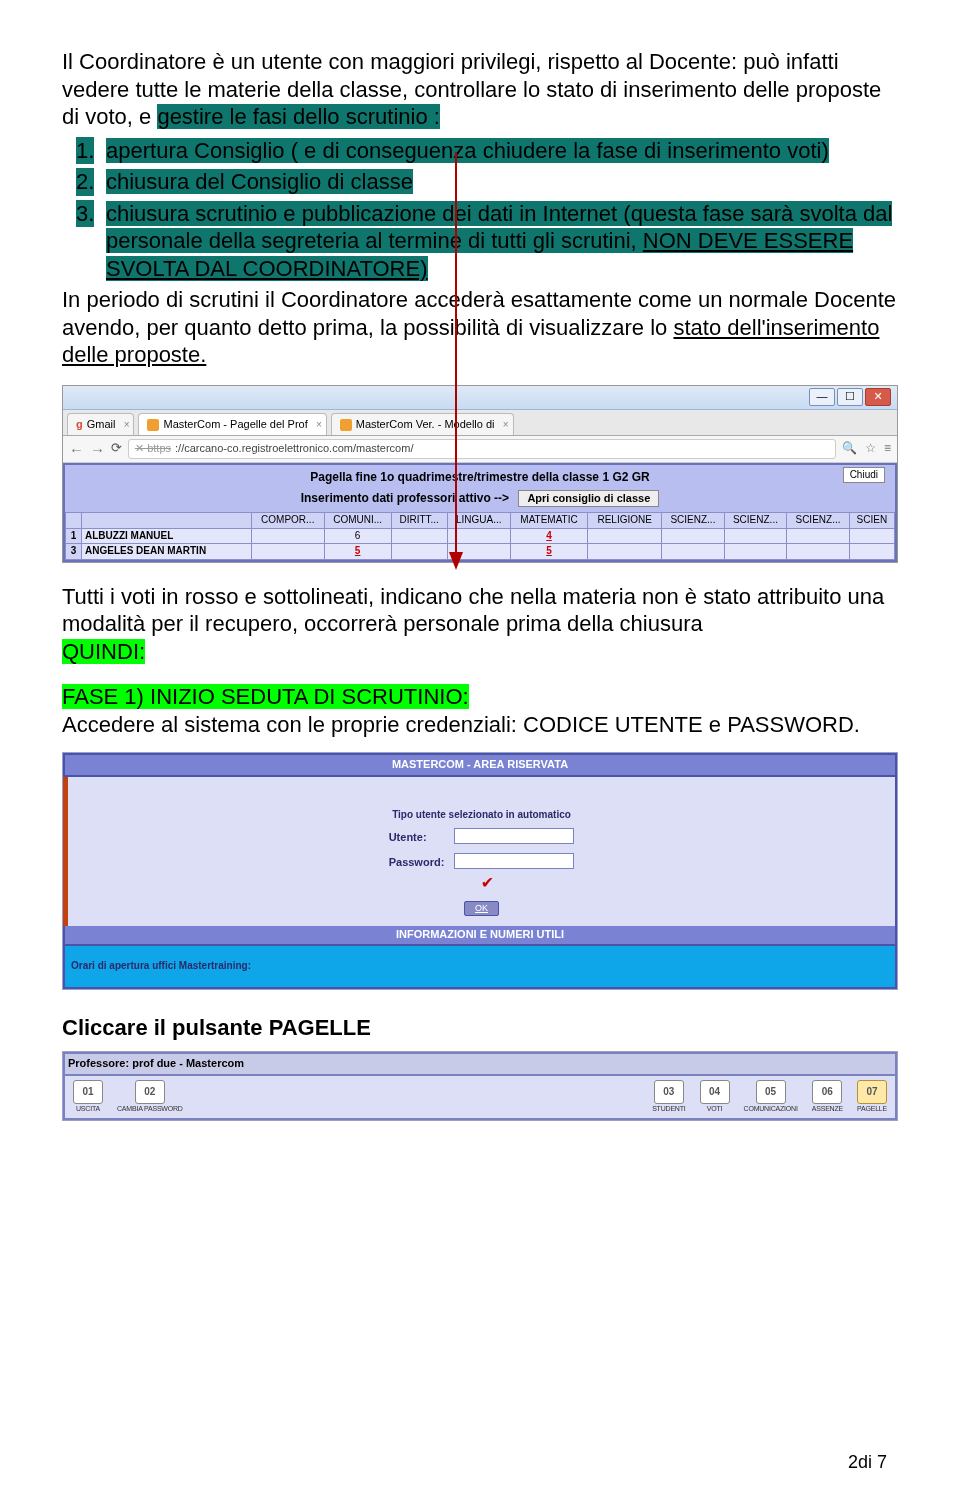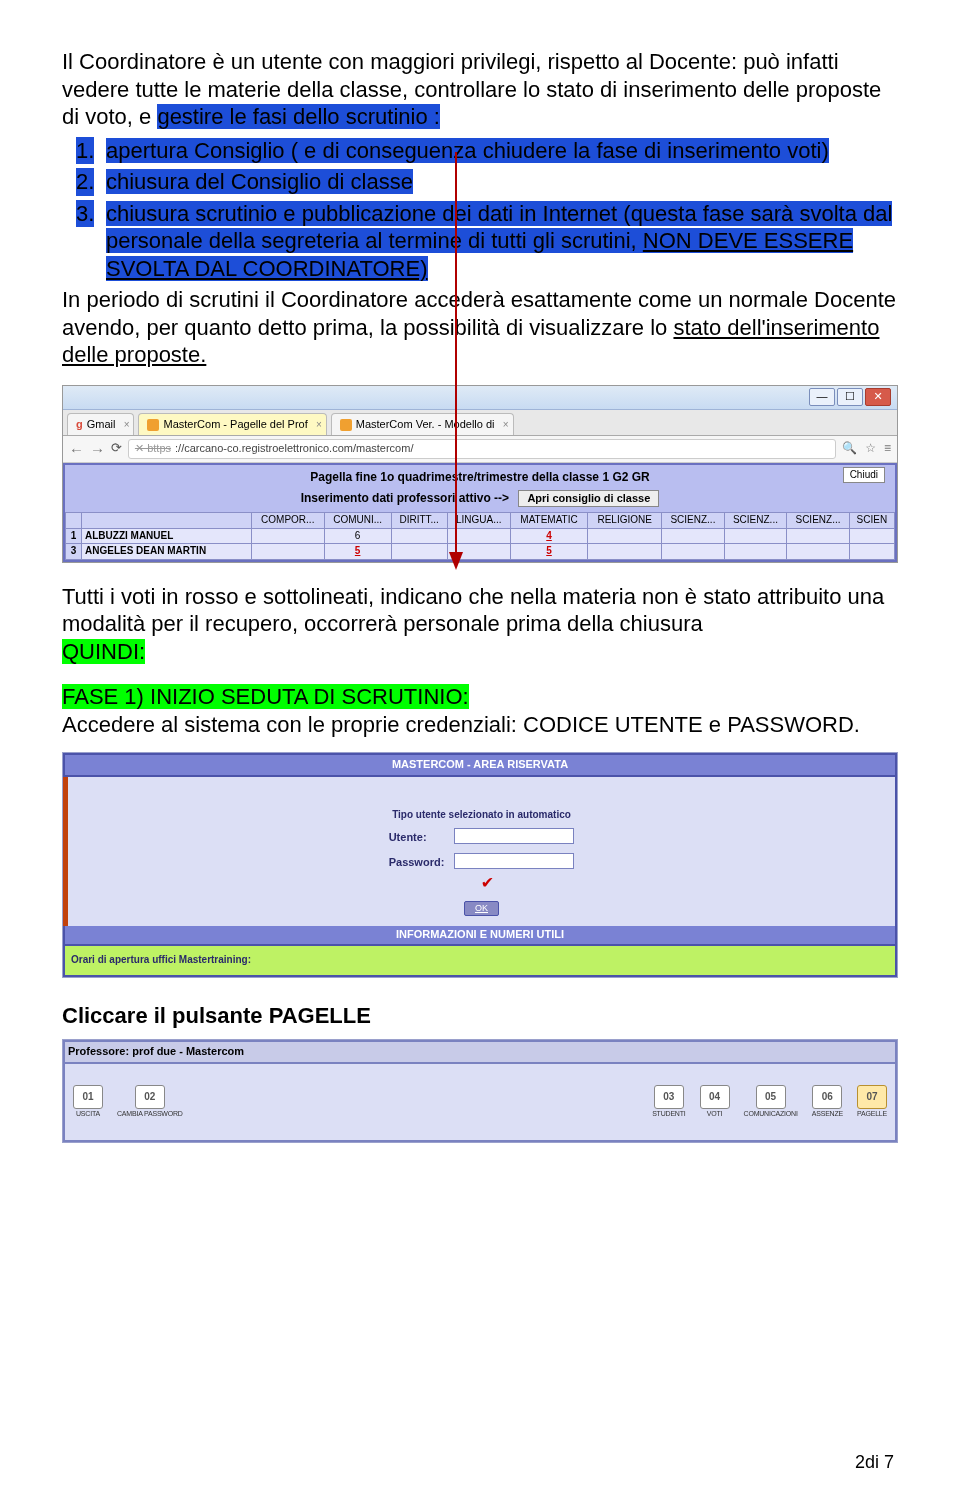--- a/index.html
+++ b/index.html
@@ -9,40 +9,40 @@
     height: 1491px;
     margin: 0;
     padding: 48px 62px 20px 62px;
     font-family: Arial, Helvetica, sans-serif;
     font-size: 22px;
     line-height: 1.25;
     color: #000;
     background: #fff;
     position: relative;
   }
-  .hl { background: #1d4ed8; }
+  .hl { background: #0f766e; }
   .hl-green { background: #00ff00; }
   ol.custom { list-style:none; padding-left:44px; margin:0; }
   ol.custom li { margin:0 0 4px 0; position:relative; }
   ol.custom li .lnum { position:absolute; left:-30px; }
   .u { text-decoration: underline; }
   .para { margin: 0 0 6px 0; }
 
   
   .shot1 {
     border:1px solid #999; margin-top:16px; margin-bottom:20px;
     font-family: Tahoma, Arial, sans-serif; font-size:12px;
   }
   .titlebar1 { background: linear-gradient(#dfeaf6,#c8dbf2); height:24px; display:flex; align-items:center; padding:0 6px; border-bottom:1px solid #9fb4d7;}
   .win-btns { margin-left:auto; display:flex; gap:2px;}
   .win-btn { width:26px; height:18px; border:1px solid #7a8ebb; border-radius:2px; display:flex; align-items:center;justify-content:center; font-size:11px; background:#eaf1fb;}
   .win-close { background:#d65a4a; color:#fff; border-color:#a83c2e;}
   .tabbar1 { display:flex; background:#e8e8e8; border-bottom:1px solid #aaa; height:26px; align-items:flex-end;}
   .chrome-tab { border:1px solid #bbb; border-bottom:none; border-radius:4px 4px 0 0; height:22px; padding:2px 18px 0 8px; margin-left:4px;font-size:11px; display:flex; align-items:center; gap:4px; background:#f5f5f5; position:relative;}
-  .chrome-tab.active{ background:#fef9c3;}
+  .chrome-tab.active{ background:#ffffff;}
   .tabclose{ position:absolute; right:4px; font-size:10px; color:#888;}
   .favG{ color:#d94a3a; font-weight:bold;}
   .favM{ width:12px; height:12px; background:#f0a030; border-radius:2px; display:inline-block;}
   .addrbar1{ display:flex; align-items:center; background:#f6f6f6; padding:3px 6px; border-bottom:1px solid #ccc; gap:6px; font-size:12px;}
   .navarrow{ color:#777; font-size:15px;}
   .reload{ color:#555; font-size:13px;}
   .url-field{ flex:1; border:1px solid #ccc; border-radius:3px; height:20px; display:flex; align-items:center; padding:0 6px; background:#fff; color:#444; font-size:11px;}
   .strike{ text-decoration: line-through; color:#999; margin-right:4px;}
   .addr-right{ display:flex; gap:8px; color:#777; font-size:12px;}
   .purple-area{ background:#b9bef0; border:2px solid #6a70c0;}
@@ -63,32 +63,32 @@
   .mc-header { background:#7a82d4; color:#fff; font-weight:bold; text-align:center; padding:3px; border:2px solid #4b53a9;}
   .mc-body{ background:#dcdff5; padding:28px 10px 4px 10px; border-left:5px solid #c2410c; border-right:2px solid #4b53a9;}
   .login-table{ margin:0 auto; font-size:11px;}
   .login-table td{ padding:2px 4px; text-align:left; color:#2a2a6a; font-weight:bold;}
   .login-table .auto{ color:#2a2a6a; font-weight:bold; font-size:10px;}
   .login-inp{ width:120px; height:16px; border:1px solid #7a82c0; background:#fff; display:inline-block;}
   .ok-row{ text-align:center; padding:4px 0 6px 0;}
   .ok-btn{ display:inline-block; background:#888ac4; border:1px solid #4b53a9; color:#fff; font-size:9px; padding:1px 10px; border-radius:2px; position:relative;text-decoration:underline;}
   .checkred{ color:#c00; font-size:16px; position:relative; top:-8px; left:6px;}
   .mc-info{ background:#7a82d4; color:#fff; font-weight:bold; text-align:center; padding:2px; border:2px solid #4b53a9; border-top:none;}
-  .mc-info2{ background:#bef264; color:#2a2a6a; font-weight:bold; padding:8px 6px; border:2px solid #4b53a9; border-top:none; font-size:10px;}
+  .mc-info2{ background:#0ea5e9; color:#2a2a6a; font-weight:bold; padding:14px 6px; border:2px solid #4b53a9; border-top:none; font-size:10px;}
 
   
   .shot3{ border:1px solid #9aa0cc; font-family: Tahoma, Arial, sans-serif; font-size:11px; margin-top:10px;}
   .s3-head{ background:#c8cbe8; font-weight:bold; padding:3px; border:2px solid #7a82c0;}
-  .s3-toolbar{ background:#dcdff5; display:flex; gap:14px; align-items:flex-end; padding:21px 8px; border:2px solid #7a82c0; border-top:none;}
+  .s3-toolbar{ background:#dcdff5; display:flex; gap:14px; align-items:flex-end; padding:4px 8px; border:2px solid #7a82c0; border-top:none;}
   .tool{ display:flex; flex-direction:column; align-items:center; font-size:7px; color:#333; gap:1px;}
   .tool .tico{ width:30px; height:24px; border:1px solid #888; border-radius:3px; background:#fff; display:flex; align-items:center; justify-content:center; font-size:10px; color:#555; font-weight:bold;}
   .tool .tlbl{ font-size:7px; letter-spacing:-0.2px; white-space:nowrap;}
   .tico.sel{ background: #ffe9a8; border-color:#b89030;}
 
-  .page-num{ position:absolute; bottom:18px; right:66px; font-size:18px;}
+  .page-num{ position:absolute; bottom:18px; right:73px; font-size:18px;}
   .arrow-svg{ position:absolute; pointer-events:none; z-index:5;}
 </style>
 </head>
 <body>
 
 <p class="para">
   <span>Il Coordinatore è un utente con maggiori privilegi, rispetto al Docente: può infatti vedere tutte le materie della classe, controllare lo stato di inserimento delle proposte di voto, e </span>
   <span class="hl">gestire le fasi dello scrutinio :</span>
 </p>
 <ol class="custom">

